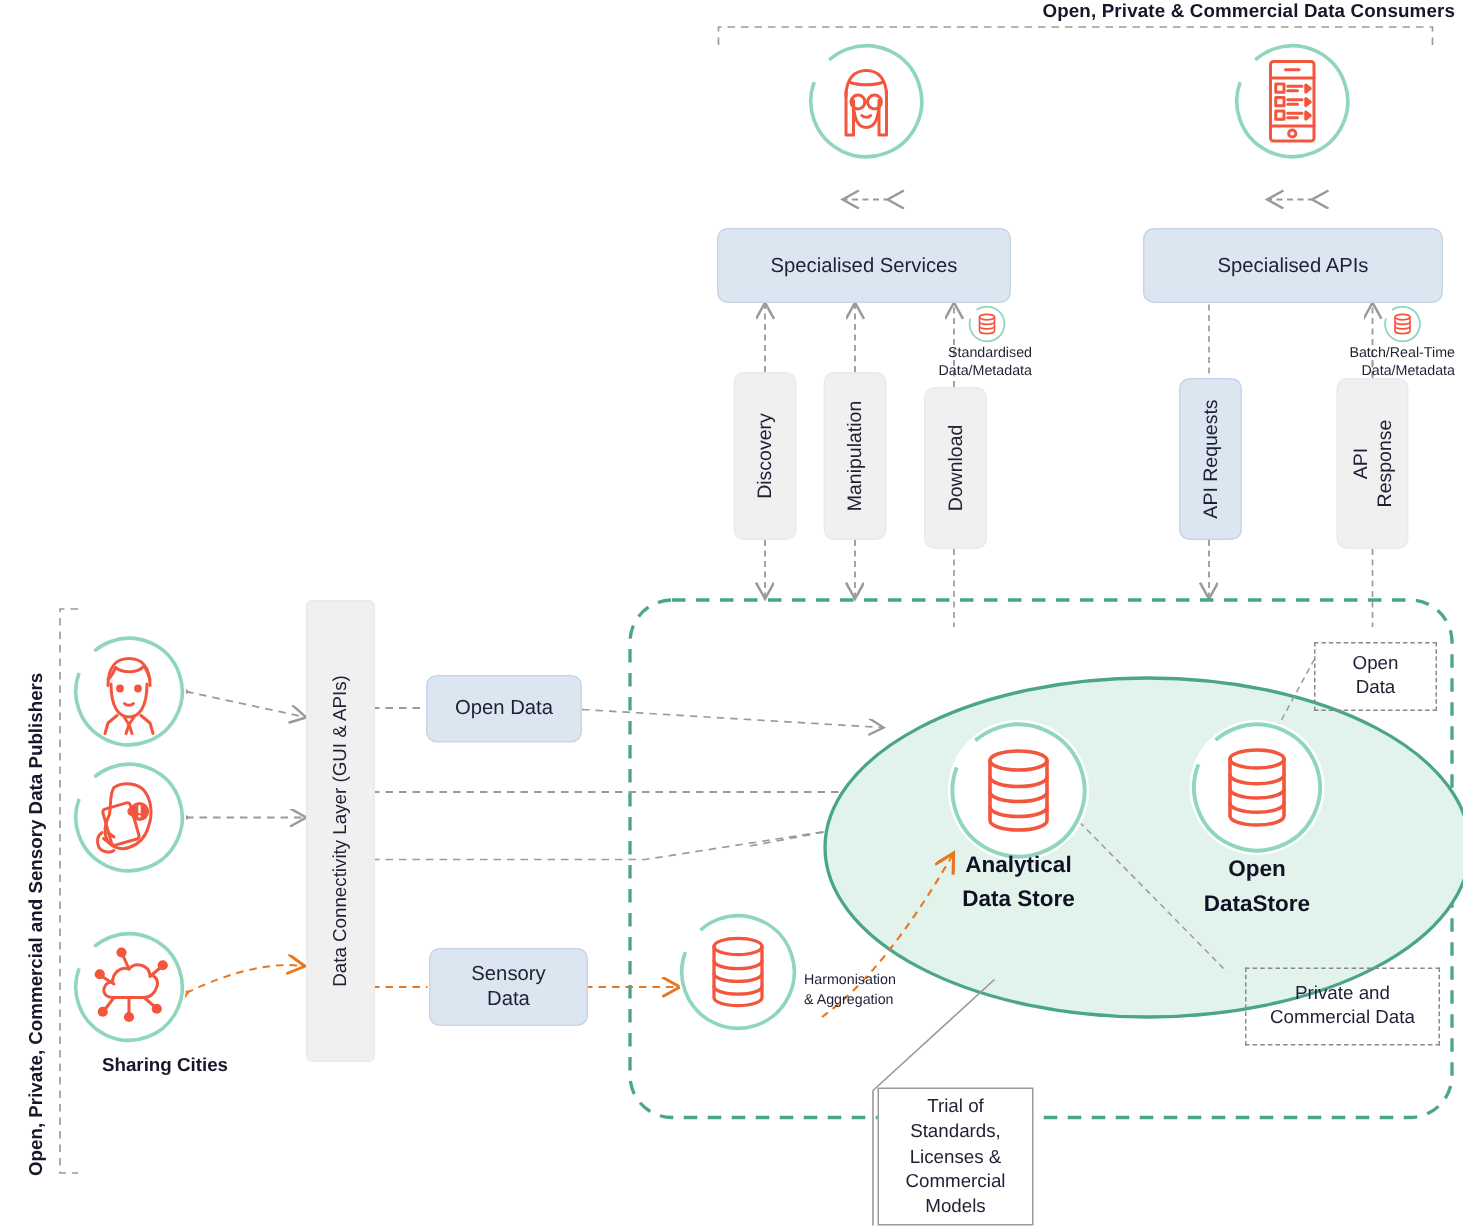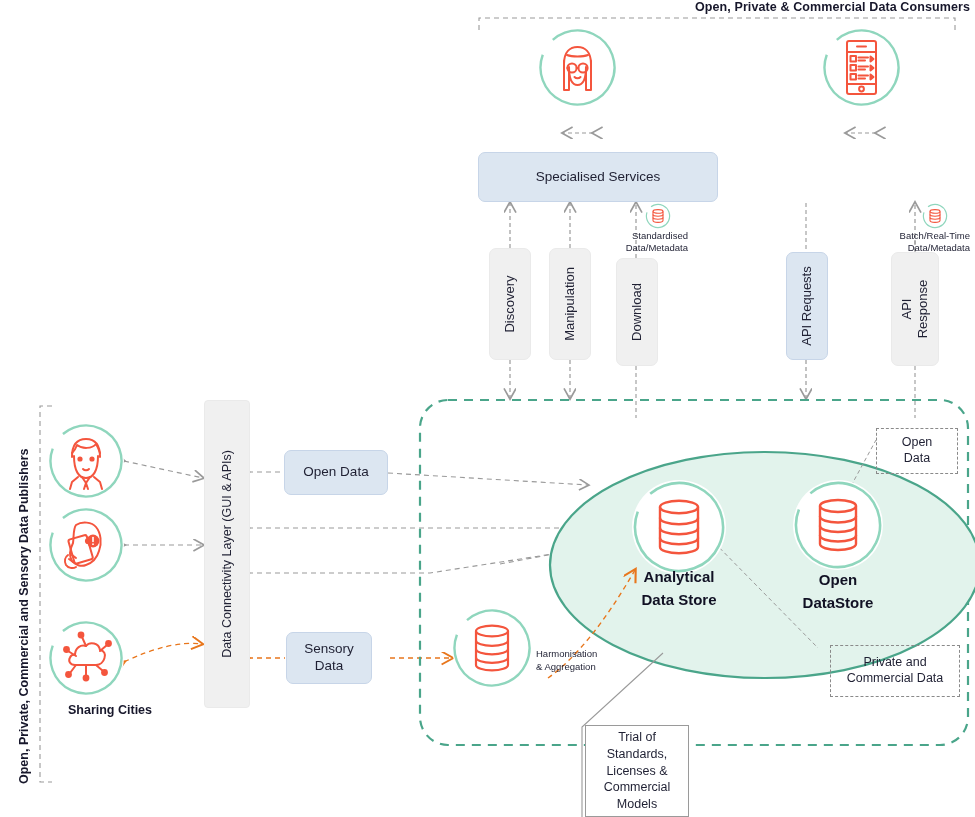--- a/index.html
+++ b/index.html
@@ -173,24 +173,27 @@
         <path d="M36.5,29.5 L46,29.5 M36.5,32.5 L43,32.5"></path>
         <path d="M36.5,38.5 L46,38.5 M36.5,41.5 L43,41.5"></path>
         <path d="M36.5,47.5 L46,47.5 M36.5,50.5 L43,50.5"></path>
         <path d="M48.5,28.6 L51.5,31 L48.5,33.4 Z" fill="#f4553d"></path>
         <path d="M48.5,37.6 L51.5,40 L48.5,42.4 Z" fill="#f4553d"></path>
         <path d="M48.5,46.6 L51.5,49 L48.5,51.4 Z" fill="#f4553d"></path>
       </g>
     </svg>
   </div>
 
-  <div class="abs bluebox boxlabel" style="left:478px;top:152px;width:240px;height:50px;">
+  <div class="abs bluebox boxlabel" style="left:478px;top:152px;width:196px;height:50px;">
     <span>Specialised Services</span>
   </div>
 
+  <div class="abs bluebox boxlabel" style="left:762px;top:152px;width:200px;height:50px;">
+    <span>Specialised APIs</span>
+  </div>
 
   <div class="abs greybox" style="left:489px;top:248px;width:42px;height:112px;">
     <div class="vlabel">Discovery</div>
   </div>
 
   <div class="abs greybox" style="left:549px;top:248px;width:42px;height:112px;">
     <div class="vlabel">Manipulation</div>
   </div>
 
   <div class="abs greybox" style="left:616px;top:258px;width:42px;height:108px;">
@@ -303,21 +306,21 @@
   <div class="abs sharing-label" style="left:28px;top:703px;width:116px;">Sharing Cities</div>
 
   <div class="abs greybox" style="left:204px;top:400px;width:46px;height:308px;border-radius:4px;">
     <div class="vlabel" style="font-size:12.5px;">Data Connectivity Layer (GUI &amp; APIs)</div>
   </div>
 
   <div class="abs bluebox boxlabel" style="left:284px;top:450px;width:104px;height:45px;">
     <span>Open Data</span>
   </div>
 
-  <div class="abs bluebox boxlabel" style="left:286px;top:632px;width:86px;height:52px;">
+  <div class="abs bluebox boxlabel" style="left:286px;top:632px;width:106px;height:52px;">
     <div>
       <span>Sensory</span><br>
       <span>Data</span>
     </div>
   </div>
 
   <div class="abs circ" style="left:452px;top:608px;width:80px;height:80px;">
     <svg viewBox="0 0 80 80" width="80" height="80">
       <circle cx="40" cy="40" r="37.5" fill="#fff" stroke="#8fd6bd" stroke-width="2.4" stroke-dasharray="203 18" transform="rotate(-110 40 40)"></circle>
       <g fill="none" stroke="#f4553d" stroke-width="2.2" stroke-linecap="round">

